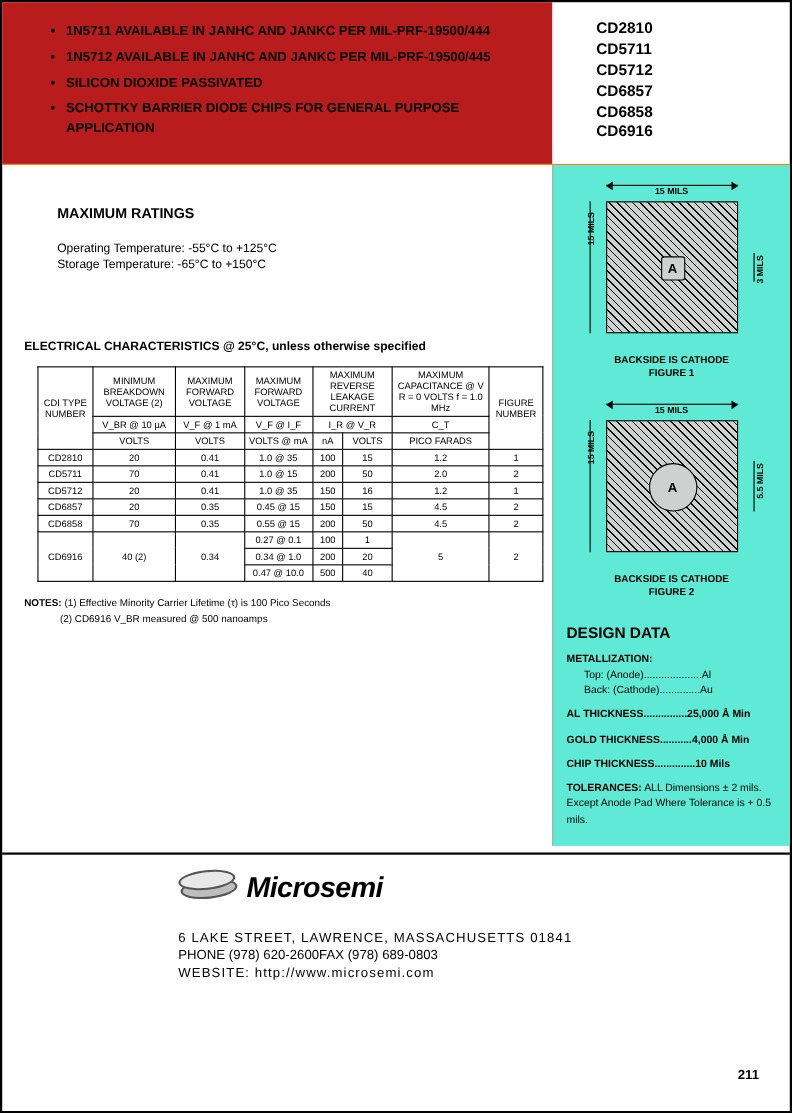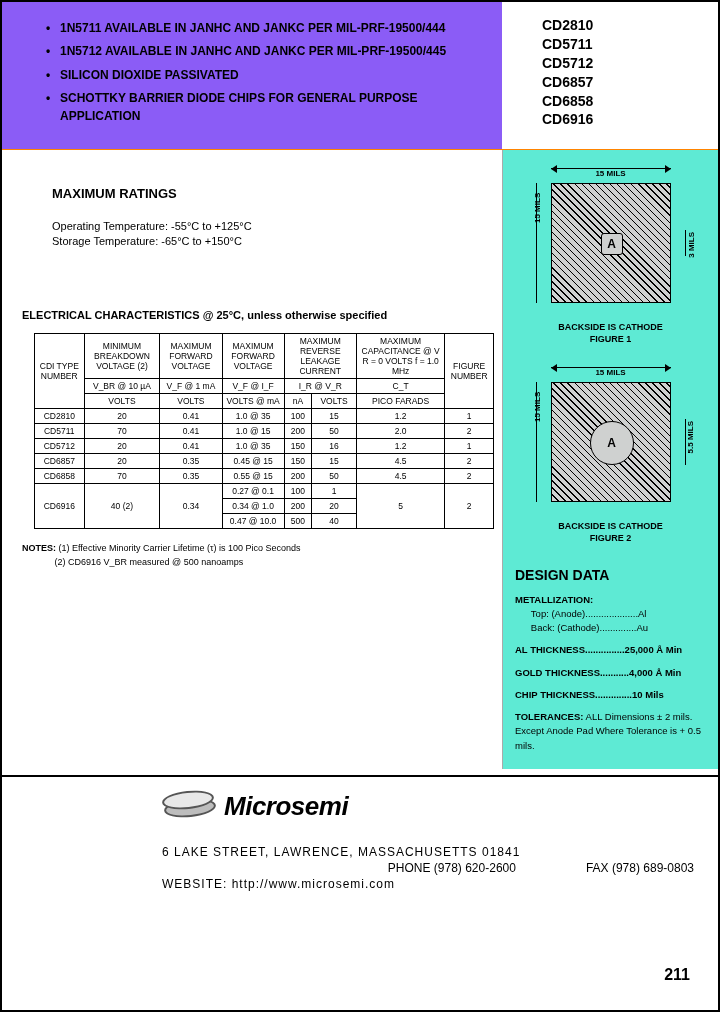--- a/index.html
+++ b/index.html
@@ -1,20 +1,20 @@
 <!DOCTYPE html>
 <html><head>
 <meta charset="utf-8">
 <style>
   * { box-sizing: border-box; margin: 0; padding: 0; }
   html, body { width: 720px; height: 1012px; font-family: Arial, Helvetica, sans-serif; background: #fff; color: #000; }
   .page { width: 720px; height: 1012px; border: 2px solid #000; position: relative; }
 
   .top-row { display: flex; border-bottom: 1.5px solid #ff8400; }
-  .features-box { background: #8b5cf6; padding: 18px 22px 18px 58px; width: 500px; font-size: 12px; font-weight: bold; line-height: 1.45; }
+  .features-box { background: #b91c1c; padding: 18px 22px 18px 58px; width: 500px; font-size: 12px; font-weight: bold; line-height: 1.45; }
   .features-box ul { list-style: none; }
   .features-box li { position: relative; margin-bottom: 6px; }
   .features-box li::before { content: "•"; position: absolute; left: -14px; }
   .part-list { flex: 1; padding: 14px 0 0 40px; font-size: 14px; font-weight: bold; line-height: 1.35; }
   .part-list div {}
 
   .mid-row { display: flex; }
   .mid-left { width: 500px; padding: 36px 18px 8px 50px; }
   .mid-right { flex: 1; background: #5eead4; padding: 18px 8px 8px 8px; border-left: 1px solid #aaa; }
 
@@ -56,22 +56,22 @@
   .hr2 { border-top: 2px solid #000; margin: 6px 0 0 0; }
 
   .footer { display:flex; padding: 14px 24px 0 80px; align-items:flex-start; }
   .logo-wrap { display:flex; align-items:center; gap:8px; margin-bottom:22px; }
   .logo-shape { width:54px; height:30px; position:relative; }
   .logo-ellipse { position:absolute; width:52px; height:18px; border:2px solid #555; border-radius:50%; }
   .le1 { top:0; left:0; transform: rotate(-6deg); background:#e8e8e8; }
   .le2 { top:8px; left:2px; transform: rotate(-6deg); background:#bdbdbd; }
   .logo-text { font-size:26px; font-weight:bold; font-style:italic; letter-spacing:-0.5px; }
   .addr { font-size:12px; line-height:1.35; letter-spacing: 1px; }
-  .addr .line2 { display:flex; gap:70px; letter-spacing:0;justify-content:flex-end; }
-  .pagenum { position:absolute; right:28px; bottom:26px; font-size:16px; font-weight:bold; }
+  .addr .line2 { display:flex; letter-spacing:0; }
+  .pagenum { position:absolute; right:28px; bottom:26px; font-size:12px; font-weight:bold; }
 </style>
 </head>
 <body>
 
 <div class="page">
 
   <div class="top-row">
     <div class="features-box">
       <ul>
         <li>1N5711 AVAILABLE IN JANHC AND JANKC PER MIL-PRF-19500/444</li>

